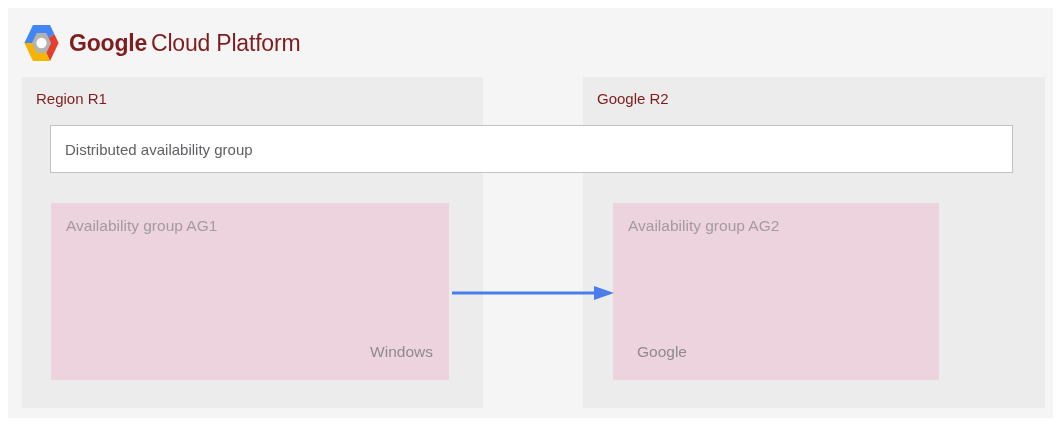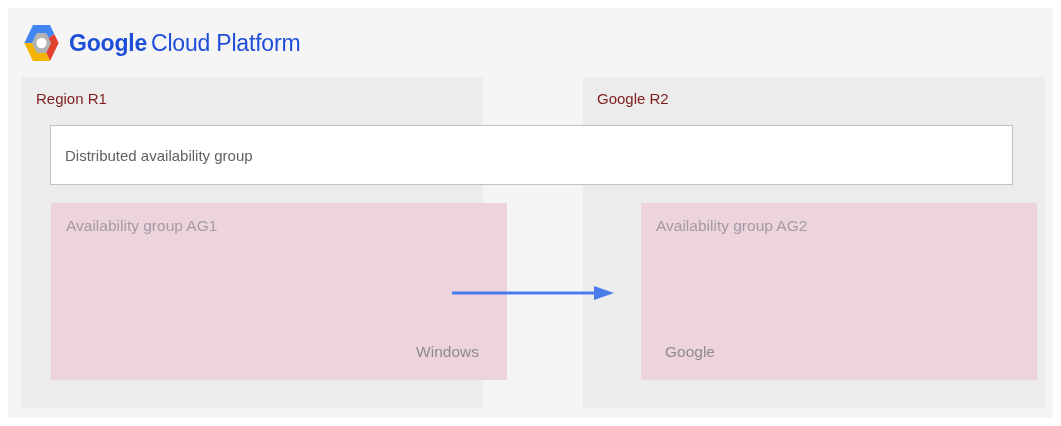--- a/index.html
+++ b/index.html
@@ -23,21 +23,21 @@
     position: absolute;
     left: 16px; top: 7px;
     height: 56px;
     display: flex;
     align-items: center;
   }
   .brand-icon { display: block; }
   .brand-text {
     margin-left: 10px;
     font-size: 23px;
-    color: #1d4ed8;
+    color: #7f1d1d;
     letter-spacing: -0.2px;
     white-space: nowrap;
   }
   .brand-text .b1 { font-weight: 700; }
   .brand-text .b2 { font-weight: 400; margin-left: 4px; }
   
   .region {
     position: absolute;
     top: 69px;
     height: 331px;
@@ -48,56 +48,56 @@
   .region-label {
     position: absolute;
     left: 14px; top: 13px;
     font-size: 15px;
     color: #7f1d1d;
   }
   
   .dag-box {
     position: absolute;
     left: 42px; top: 117px;
-    width: 963px; height: 60px;
+    width: 963px; height: 48px;
     background: #ffffff;
     border: 1px solid #c2c2c3;
     box-sizing: border-box;
     display: flex;
     align-items: center;
     z-index: 3;
   }
   .dag-label {
     margin-left: 14px;
     font-size: 15px;
     color: #5f6164;
   }
   
   .ag-box {
     position: absolute;
     top: 195px;
     height: 177px;
     background: #ecd3dd;
     z-index: 2;
   }
-  .ag-box.ag1 { left: 43px;  width: 456px; }
-  .ag-box.ag2 { left: 605px; width: 396px; margin-left: 28px; }
+  .ag-box.ag1 { left: 43px;  width: 398px; }
+  .ag-box.ag2 { left: 605px; width: 326px; }
   .ag-label {
     position: absolute;
     left: 15px; top: 14px;
     font-size: 15.5px;
     color: #a39ba1;
   }
   .os-label {
     position: absolute;
     bottom: 19px;
     font-size: 15.5px;
     color: #8f8a8e;
   }
-  .os-label.right { right: 28px; }
+  .os-label.right { right: 16px; }
   .os-label.left  { left: 24px; }
   
   .arrow {
     position: absolute;
     left: 444px; top: 277px;
     z-index: 4;
   }
 </style>
 </head>
 <body>

